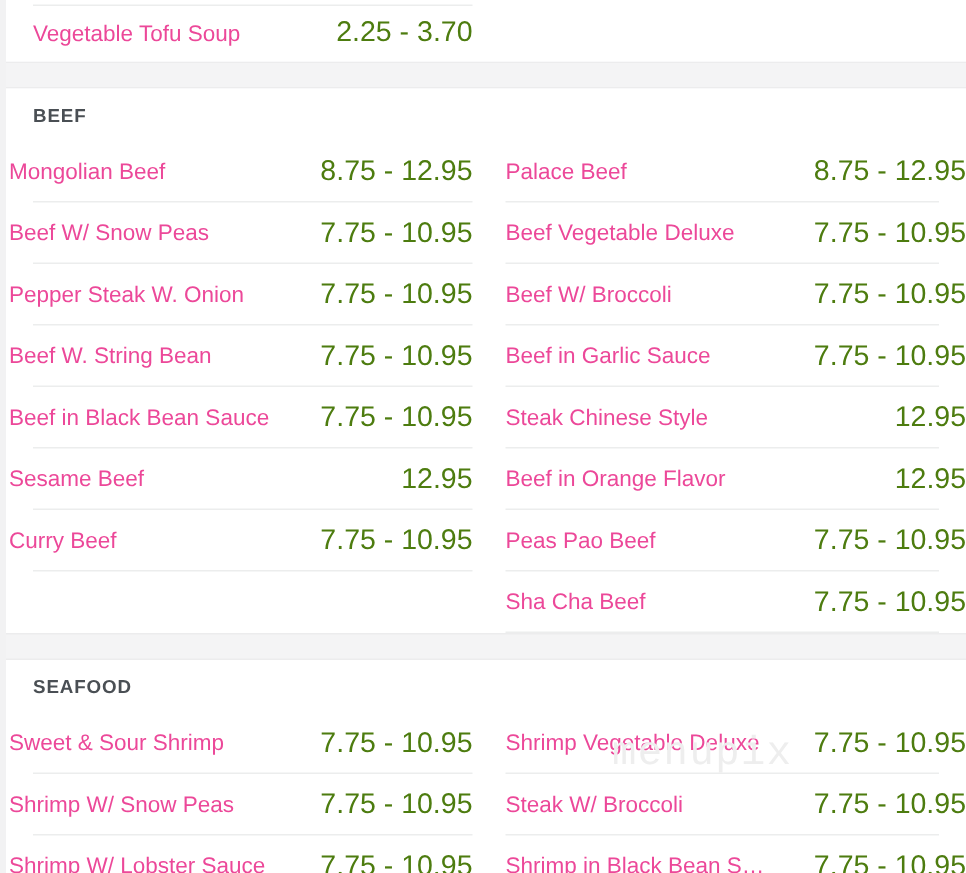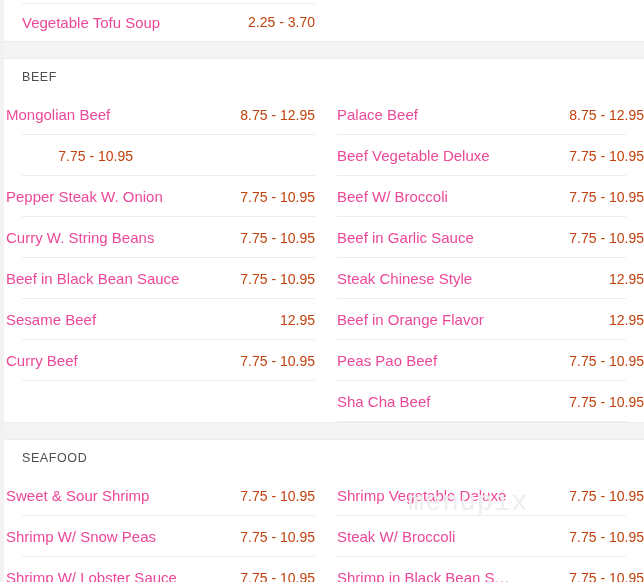--- a/index.html
+++ b/index.html
@@ -54,21 +54,21 @@
     background: #ffffff;
     display: flex;
     align-items: center;
     padding-left: 22px;
     box-sizing: border-box;
   }
   .section-header .title {
     font-size: 12.5px;
     letter-spacing: 0.6px;
     color: #4a4f54;
-    font-weight: 400;
+    font-weight: 700;
     white-space: nowrap;
   }
 
   
   .items-grid {
     display: grid;
     grid-template-columns: 315px 11px 318px;
     background: #ffffff;
   }
   .col {
@@ -102,22 +102,22 @@
   .item-name {
     font-size: 15px;
     color: #ec4899;
     font-weight: 400;
     white-space: nowrap;
     overflow: hidden;
     text-overflow: ellipsis;
     flex: 1 1 auto;
   }
   .item-price {
-    font-size: 14px;
-    color: #c2410c;
+    font-size: 19px;
+    color: #4d7c0f;
     font-weight: 400;
     white-space: nowrap;
     text-align: right;
     flex: 0 0 auto;
     padding-left: 12px;
   }
   .col-left .item-price { width: 115px; padding-right: 0px; }
   .col-right .item-price { width: 115px; }
 
   
@@ -189,28 +189,29 @@
         <div class="section-header">
           <span class="title">BEEF</span>
         </div>
         <div class="items-grid">
           <div class="col col-left">
             <div class="item-row">
               <span class="item-name">Mongolian Beef</span>
               <span class="item-price">8.75 - 12.95</span>
             </div>
             <div class="item-row">
+              <span class="item-name">Beef W/ Snow Peas</span>
               <span class="item-price">7.75 - 10.95</span>
             </div>
             <div class="item-row">
               <span class="item-name">Pepper Steak W. Onion</span>
               <span class="item-price">7.75 - 10.95</span>
             </div>
             <div class="item-row">
-              <span class="item-name">Curry W. String Beans</span>
+              <span class="item-name">Beef W. String Bean</span>
               <span class="item-price">7.75 - 10.95</span>
             </div>
             <div class="item-row">
               <span class="item-name">Beef in Black Bean Sauce</span>
               <span class="item-price">7.75 - 10.95</span>
             </div>
             <div class="item-row">
               <span class="item-name">Sesame Beef</span>
               <span class="item-price">12.95</span>
             </div>

